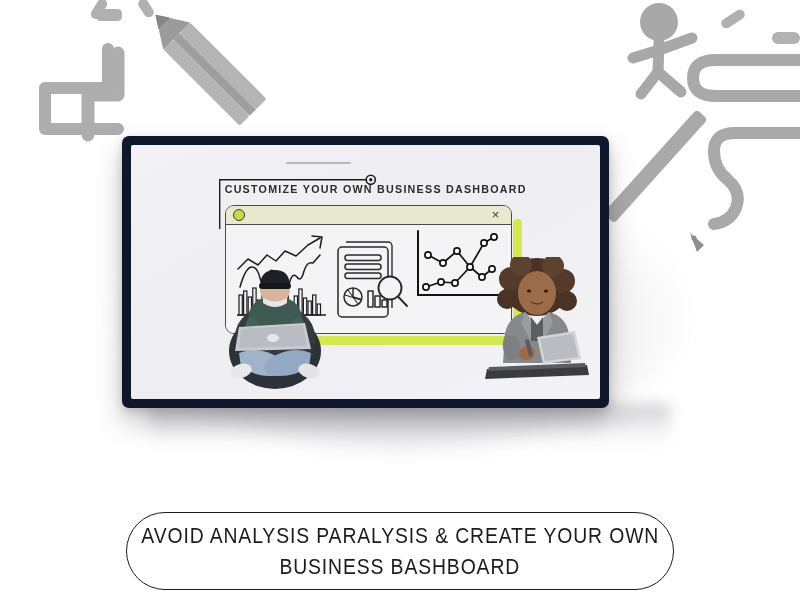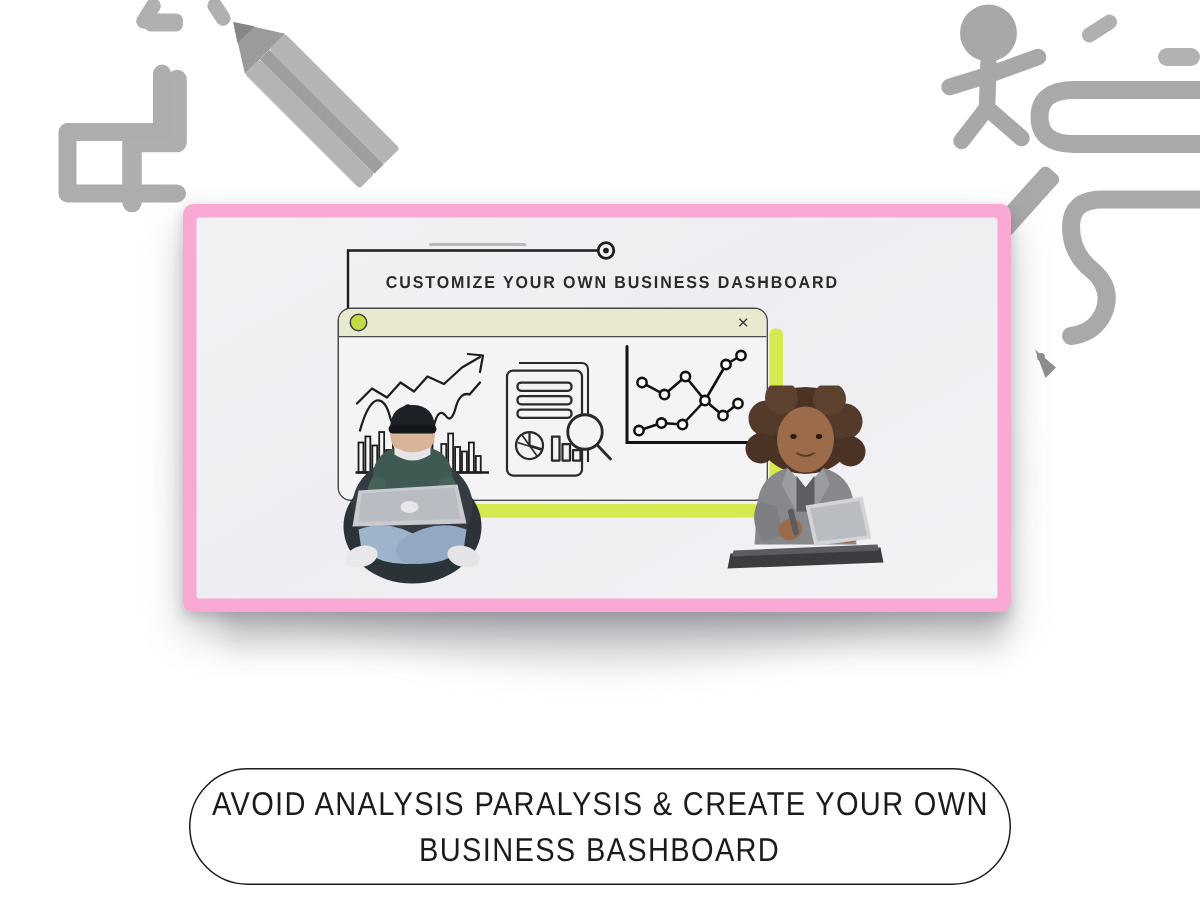--- a/index.html
+++ b/index.html
@@ -53,23 +53,23 @@
                 rgba(160,160,168,0.16) 55%,
                 rgba(255,255,255,0) 100%);
     filter: blur(7px);
   }
 
   
   .monitor {
     position: absolute;
     left: 122px;
     top: 136px;
-    width: 552px;
+    width: 487px;
     height: 272px;
-    background: #f9a8d4;
+    background: #0f172a;
     border-radius: 7px;
     box-shadow: 0 14px 26px rgba(90,90,100,0.34),
                 0 3px 8px rgba(60,60,70,0.22);
   }
   .monitor-screen {
     position: absolute;
     left: 9px;
     top: 9px;
     right: 9px;
     bottom: 9px;

